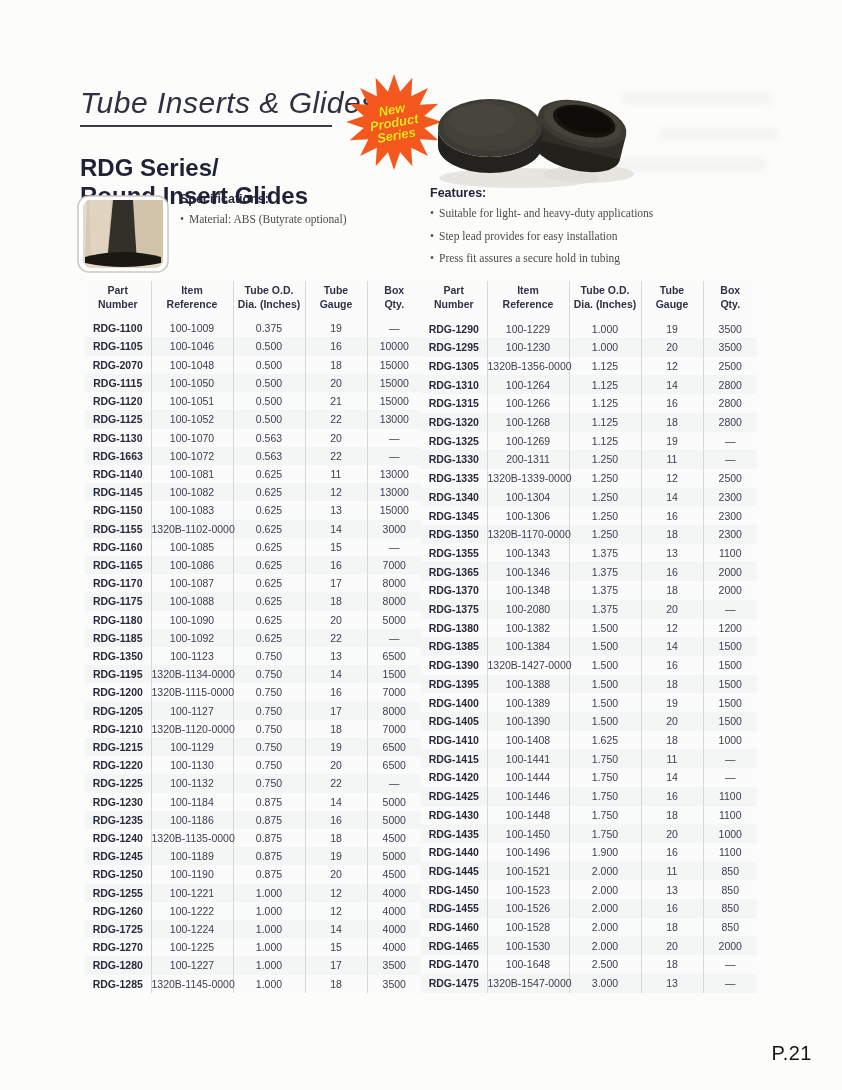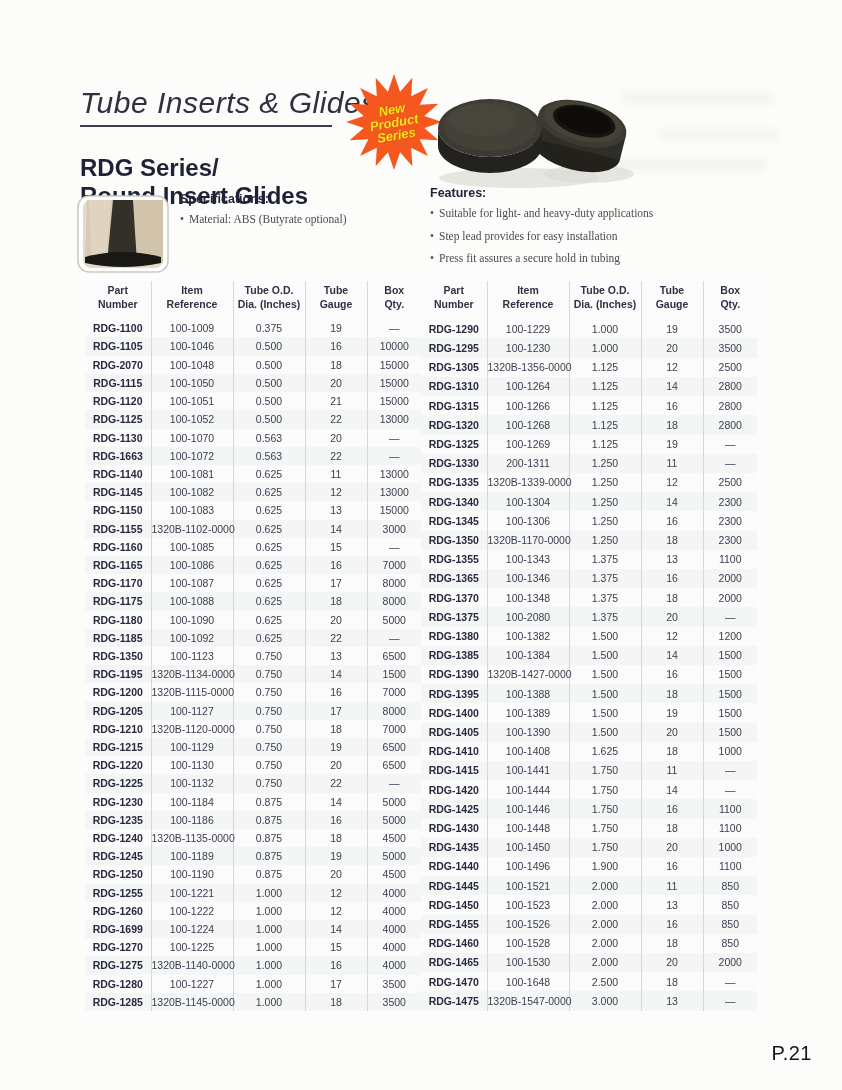--- a/index.html
+++ b/index.html
@@ -402,38 +402,31 @@
             <td>4000</td>
           </tr>
           <tr>
             <td class="part">RDG-1260</td>
             <td>100-1222</td>
             <td>1.000</td>
             <td>12</td>
             <td>4000</td>
           </tr>
           <tr>
-            <td class="part">RDG-1699</td>
+            <td class="part">RDG-1725</td>
             <td>100-1224</td>
             <td>1.000</td>
             <td>14</td>
             <td>4000</td>
           </tr>
           <tr>
             <td class="part">RDG-1270</td>
             <td>100-1225</td>
             <td>1.000</td>
             <td>15</td>
-            <td>4000</td>
-          </tr>
-          <tr>
-            <td class="part">RDG-1275</td>
-            <td>1320B-1140-0000</td>
-            <td>1.000</td>
-            <td>16</td>
             <td>4000</td>
           </tr>
           <tr>
             <td class="part">RDG-1280</td>
             <td>100-1227</td>
             <td>1.000</td>
             <td>17</td>
             <td>3500</td>
           </tr>
           <tr>

